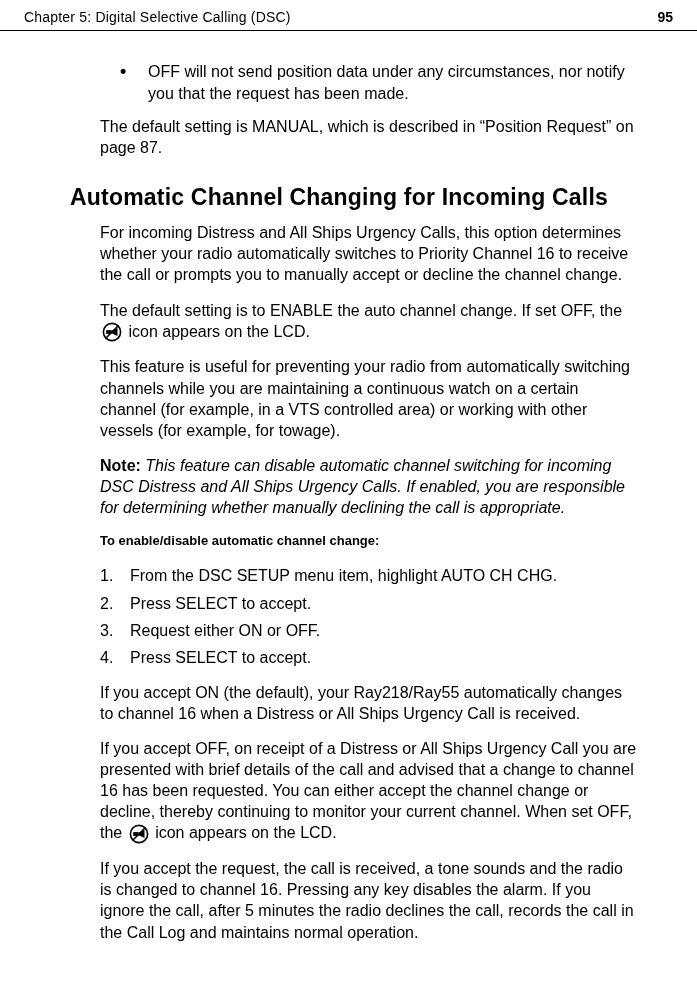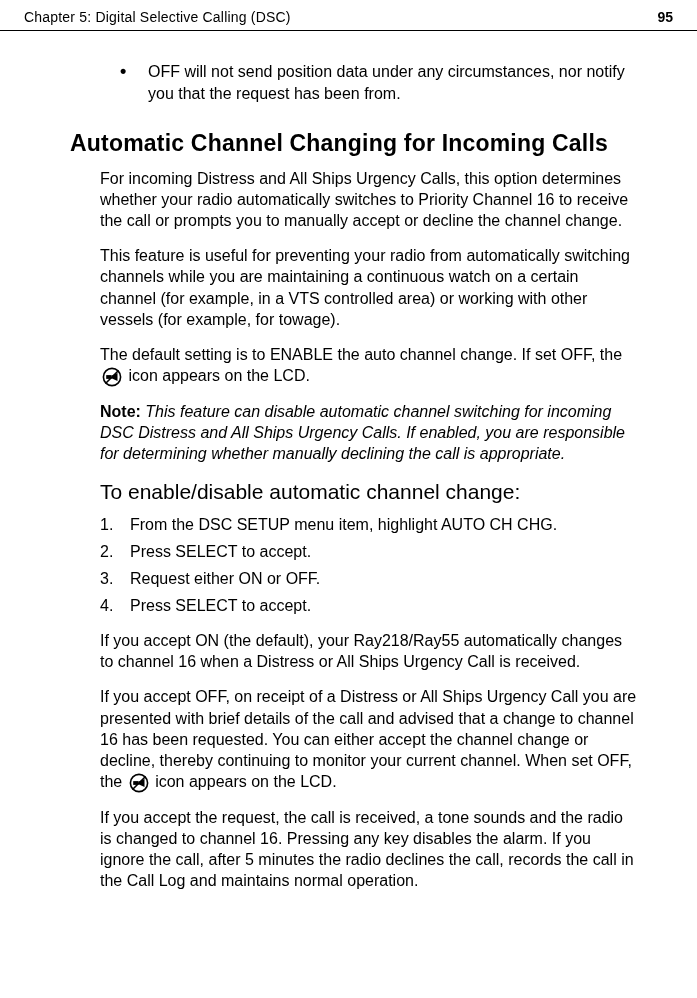--- a/index.html
+++ b/index.html
@@ -46,24 +46,24 @@
     }
     .h2 {
       font-weight: 800;
       font-size: 23px;
       margin: 24px 0 10px 10px;
       letter-spacing: 0.2px;
     }
     .note-label { font-family: Liberation Sans, sans-serif; font-weight: 700; font-style: normal; }
     .note-body { font-style: italic; }
     .subhead {
-      font-weight: 400;
-      font-size: 21px;
+      font-weight: 700;
+      font-size: 13px;
       margin-left: 40px;
-      margin-bottom: 8px;
+      margin-bottom: 16px;
     }
     .step {
       display: flex;
       align-items: flex-start;
       margin-left: 40px;
       margin-bottom: 6px;
       font-weight: 400;
     }
     .step .num { width: 30px; }
     .step .txt { flex: 1; }
@@ -80,42 +80,43 @@
 
 <div class="header">
   <span class="chap">Chapter 5: Digital Selective Calling (DSC)</span>
   <span class="pnum">95</span>
 </div>
 
 <div class="content">
 
   <div class="bullet-row">
     <span class="dot">•</span>
-    <span class="txt">OFF will not send position data under any circumstances, nor notify you that the request has been from.</span>
+    <span class="txt">OFF will not send position data under any circumstances, nor notify you that the request has been made.</span>
   </div>
 
+  <p class="para">The default setting is MANUAL, which is described in “Position Request” on page 87.</p>
 
   <h2 class="h2">Automatic Channel Changing for Incoming Calls</h2>
 
   <p class="para">For incoming Distress and All Ships Urgency Calls, this option determines whether your radio automatically switches to Priority Channel 16 to receive the call or prompts you to manually accept or decline the channel change.</p>
-
-  <p class="para">This feature is useful for preventing your radio from automatically switching channels while you are maintaining a continuous watch on a certain channel (for example, in a VTS controlled area) or working with other vessels (for example, for towage).</p>
 
   <p class="para">
     <span>The default setting is to ENABLE the auto channel change. If set OFF, the</span>
     <span class="icon-inline">
       <svg viewBox="0 0 20 20" xmlns="http://www.w3.org/2000/svg">
         <circle cx="10" cy="10" r="8.6" fill="none" stroke="#000" stroke-width="1.6"></circle>
         <rect x="4.2" y="8.1" width="5.5" height="3.8" fill="#000"></rect>
         <path d="M10 8.5 L10 11.5 L15.5 14 L15.5 6 Z" fill="#000"></path>
         <line x1="3.5" y1="16.5" x2="16.5" y2="3.5" stroke="#000" stroke-width="1.6"></line>
       </svg>
     </span>
     <span>icon appears on the LCD.</span>
   </p>
+
+  <p class="para">This feature is useful for preventing your radio from automatically switching channels while you are maintaining a continuous watch on a certain channel (for example, in a VTS controlled area) or working with other vessels (for example, for towage).</p>
 
   <p class="para">
     <span class="note-label">Note:</span>
     <span> </span>
     <span class="note-body">This feature can disable automatic channel switching for incoming DSC Distress and All Ships Urgency Calls. If enabled, you are responsible for determining whether manually declining the call is appropriate.</span>
   </p>
 
   <p class="subhead">To enable/disable automatic channel change:</p>
 
   <div class="step">

